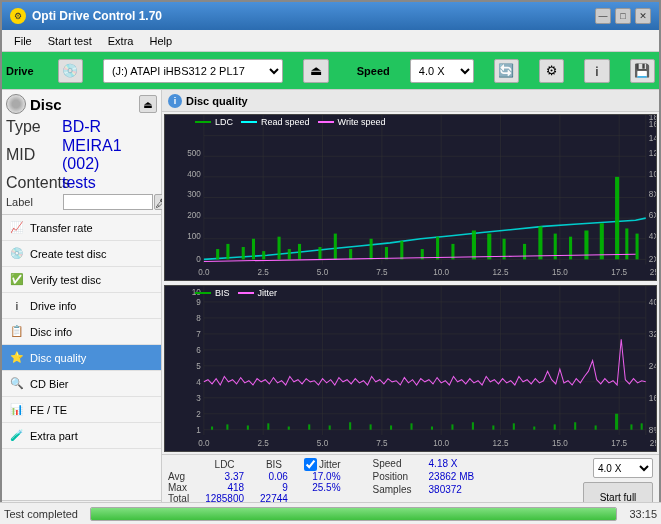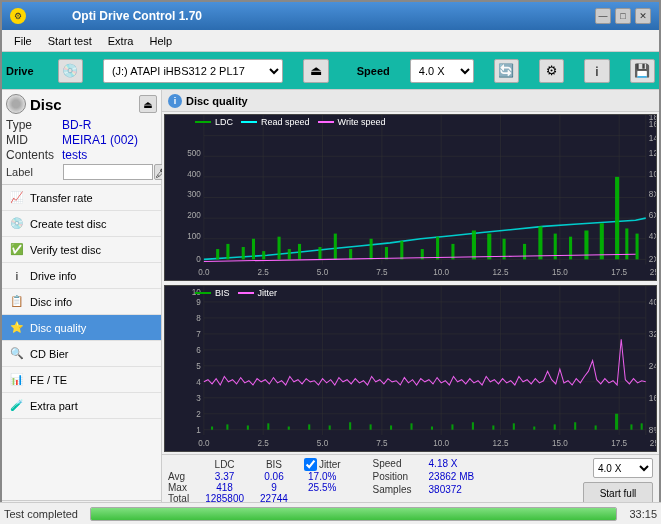--- a/index.html
+++ b/index.html
@@ -28,21 +28,21 @@
       align-items: center;
       gap: 6px;
     }
     .title-icon {
       width: 16px; height: 16px;
       background: #ffd700;
       border-radius: 50%;
       display: flex; align-items: center; justify-content: center;
       font-size: 9px; color: #333;
     }
-    .title-text { font-size: 12px; font-weight: 600; margin-left: 40px; }
+    .title-text { font-size: 12px; font-weight: 600; }
     .title-controls { display: flex; gap: 4px; }
     .title-btn {
       width: 16px; height: 16px;
       background: #ccc;
       border: 1px solid #999;
       border-radius: 2px;
       display: flex; align-items: center; justify-content: center;
       font-size: 9px; cursor: pointer; color: #333;
     }
 
@@ -57,21 +57,21 @@
     }
     .menu-item {
       padding: 2px 8px;
       font-size: 11px;
       cursor: pointer;
       border-radius: 2px;
     }
 
     
     .toolbar {
-      background: #14b8a6;
+      background: #22c55e;
       height: 38px;
       display: flex;
       align-items: center;
       padding: 0 4px;
       border-bottom: 1px solid #ccc;
       gap: 20px;
     }
     .toolbar-label {
       font-weight: bold;
       font-size: 11px;
@@ -144,21 +144,21 @@
       width: 18px; height: 18px;
       background: #e0e0e0;
       border: 1px solid #aaa;
       border-radius: 2px;
       display: flex; align-items: center; justify-content: center;
       cursor: pointer; font-size: 10px;
     }
 
     .disc-info-row {
       display: flex;
-      font-size: 12px;
+      font-size: 16px;
       margin-bottom: 1px;
       align-items: center;
     }
     .disc-info-label { color: #333; width: 56px; flex-shrink: 0; }
     .disc-info-value { color: #0000cc; font-weight: 500; }
 
     .label-row {
       display: flex;
       align-items: center;
       gap: 1px;
@@ -297,21 +297,21 @@
       font-size: 10px;
       border-collapse: collapse;
     }
     .stats-table th {
       color: #333;
       text-align: center;
       padding: 0 8px;
       font-weight: normal;
     }
     .stats-table td {
-      text-align: center;
+      text-align: right;
       padding: 0 8px;
       color: #0000cc;
     }
     .stats-table td.label-cell { color: #333; text-align: left; padding-left: 0; }
 
     .stats-right {
       display: flex;
       flex-direction: column;
       gap: 2px;
       font-size: 10px;
@@ -324,21 +324,21 @@
     .stats-right-label { color: #333; width: 52px; }
     .stats-right-value { color: #0000cc; font-weight: 500; }
     .action-btn {
       width: 70px;
       height: 22px;
       background: #e0e0e0;
       border: 1px solid #aaa;
       border-radius: 2px;
       font-size: 10px;
       cursor: pointer;
-      display: flex; align-items: center; justify-content: center;
+      display: flex; align-items: flex-end; justify-content: center;
     }
 
     .speed-selector {
       width: 60px; height: 20px;
       border: 1px solid #aaa;
       font-size: 10px;
       background: white;
       border-radius: 2px;
     }
 

